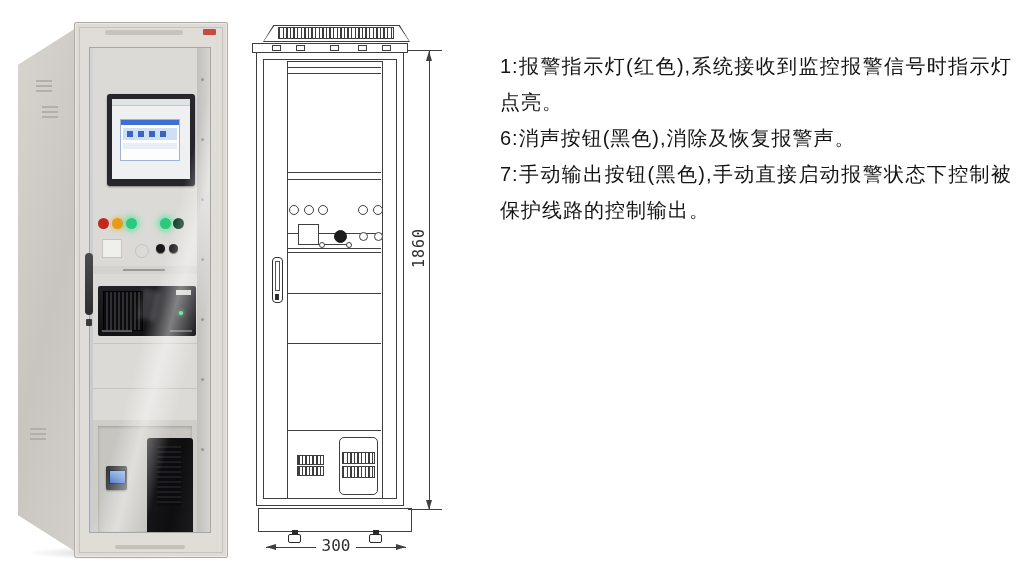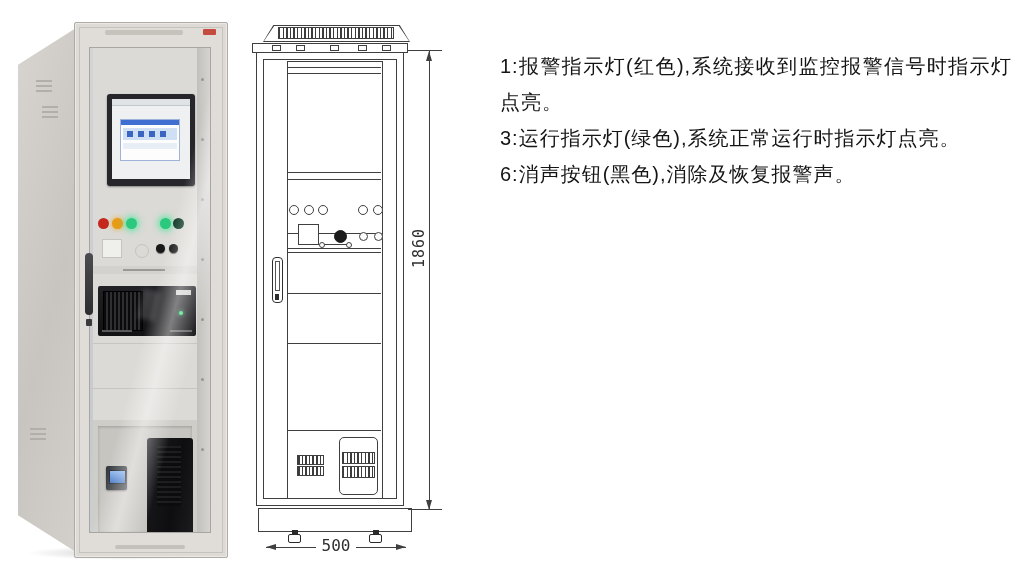--- a/index.html
+++ b/index.html
@@ -249,22 +249,22 @@
     <div class="dln" style="left:170px;top:36px;width:34px;height:1px;"></div>
     <div class="dln" style="left:170px;top:495px;width:34px;height:1px;"></div>
     <div class="dln" style="left:191px;top:37px;width:1px;height:459px;"></div>
     <span class="arr arr-up" style="left:188px;top:37px;"></span>
     <span class="arr arr-down" style="left:188px;top:486px;"></span>
     <span class="dim-label dim-v-label">1860</span>
 
     <div class="dln" style="left:28px;top:533px;width:140px;height:1px;"></div>
     <span class="arr arr-left" style="left:28px;top:530px;"></span>
     <span class="arr arr-right" style="left:158px;top:530px;"></span>
-    <span class="dim-label dim-h-label">500</span>
+    <span class="dim-label dim-h-label">300</span>
   </div>
 
   <div class="desc">
     <p>1:报警指示灯(红色),系统接收到监控报警信号时指示灯点亮。</p>
-    <p>3:运行指示灯(绿色),系统正常运行时指示灯点亮。</p>
     <p>6:消声按钮(黑色),消除及恢复报警声。</p>
+    <p>7:手动输出按钮(黑色),手动直接启动报警状态下控制被保护线路的控制输出。</p>
   </div>
 
 </div>
 
 </body></html>

